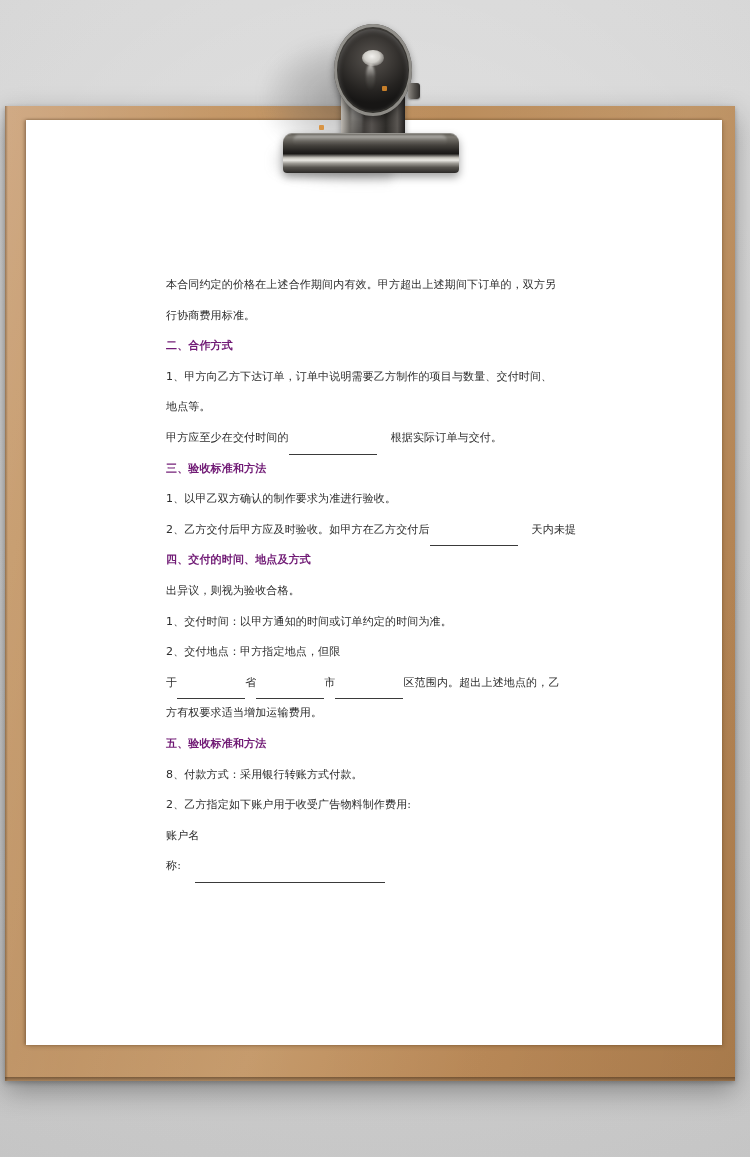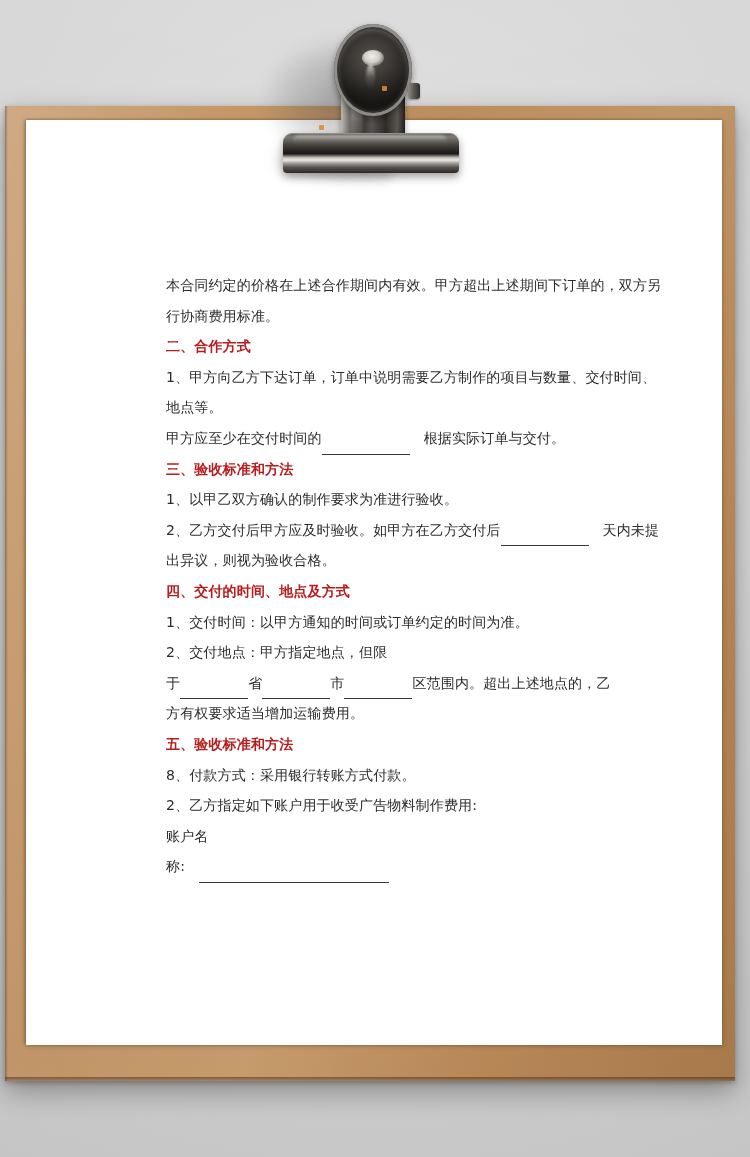--- a/index.html
+++ b/index.html
@@ -89,30 +89,30 @@
   }
 
   
   #doc-body {
     position: absolute;
     left: 140px;
     top: 150px;
     width: 426px;
   }
   .doc-line {
-    font-size: 14px;
+    font-size: 11px;
     line-height: 30.6px;
     height: 30.6px;
     color: #2c2c2c;
     white-space: nowrap;
     letter-spacing: 0.15px;
   }
   .doc-line.heading {
     font-weight: bold;
-    color: #b91c1c;
+    color: #701a75;
   }
   .blank {
     display: inline-block;
     border-bottom: 1px solid #3a3a3a;
     vertical-align: baseline;
   }
   .blank.w-long   { width: 88px; }
   .blank.w-med    { width: 68px; }
   .blank.w-acct   { width: 190px; }
   .gap-sm { display: inline-block; width: 14px; }
@@ -302,22 +302,22 @@
     <div id="doc-body">
         <div class="doc-line"><span>本合同约定的价格在上述合作期间内有效。甲方超出上述期间下订单的，双方另</span></div>
         <div class="doc-line"><span>行协商费用标准。</span></div>
         <div class="doc-line heading"><span>二、合作方式</span></div>
         <div class="doc-line"><span>1、甲方向乙方下达订单，订单中说明需要乙方制作的项目与数量、交付时间、</span></div>
         <div class="doc-line"><span>地点等。</span></div>
         <div class="doc-line"><span>甲方应至少在交付时间的</span><span class="blank w-long">&nbsp;</span><span class="gap-sm">&nbsp;</span><span>根据实际订单与交付。</span></div>
         <div class="doc-line heading"><span>三、验收标准和方法</span></div>
         <div class="doc-line"><span>1、以甲乙双方确认的制作要求为准进行验收。</span></div>
         <div class="doc-line"><span>2、乙方交付后甲方应及时验收。如甲方在乙方交付后</span><span class="blank w-long">&nbsp;</span><span class="gap-sm">&nbsp;</span><span>天内未提</span></div>
+        <div class="doc-line heading"><span>四、交付的时间、地点及方式</span></div>
         <div class="doc-line"><span>出异议，则视为验收合格。</span></div>
-        <div class="doc-line heading"><span>四、交付的时间、地点及方式</span></div>
         <div class="doc-line"><span>1、交付时间：以甲方通知的时间或订单约定的时间为准。</span></div>
         <div class="doc-line"><span>2、交付地点：甲方指定地点，但限</span></div>
         <div class="doc-line"><span>于</span><span class="blank w-med">&nbsp;</span><span>省</span><span class="blank w-med">&nbsp;</span><span>市</span><span class="blank w-med">&nbsp;</span><span>区范围内。超出上述地点的，乙</span></div>
         <div class="doc-line"><span>方有权要求适当增加运输费用。</span></div>
         <div class="doc-line heading"><span>五、验收标准和方法</span></div>
         <div class="doc-line"><span>8、付款方式：采用银行转账方式付款。</span></div>
         <div class="doc-line"><span>2、乙方指定如下账户用于收受广告物料制作费用:</span></div>
         <div class="doc-line"><span>账户名</span></div>
         <div class="doc-line"><span>称:</span><span class="gap-sm">&nbsp;</span><span class="blank w-acct">&nbsp;</span></div>
       </div>

